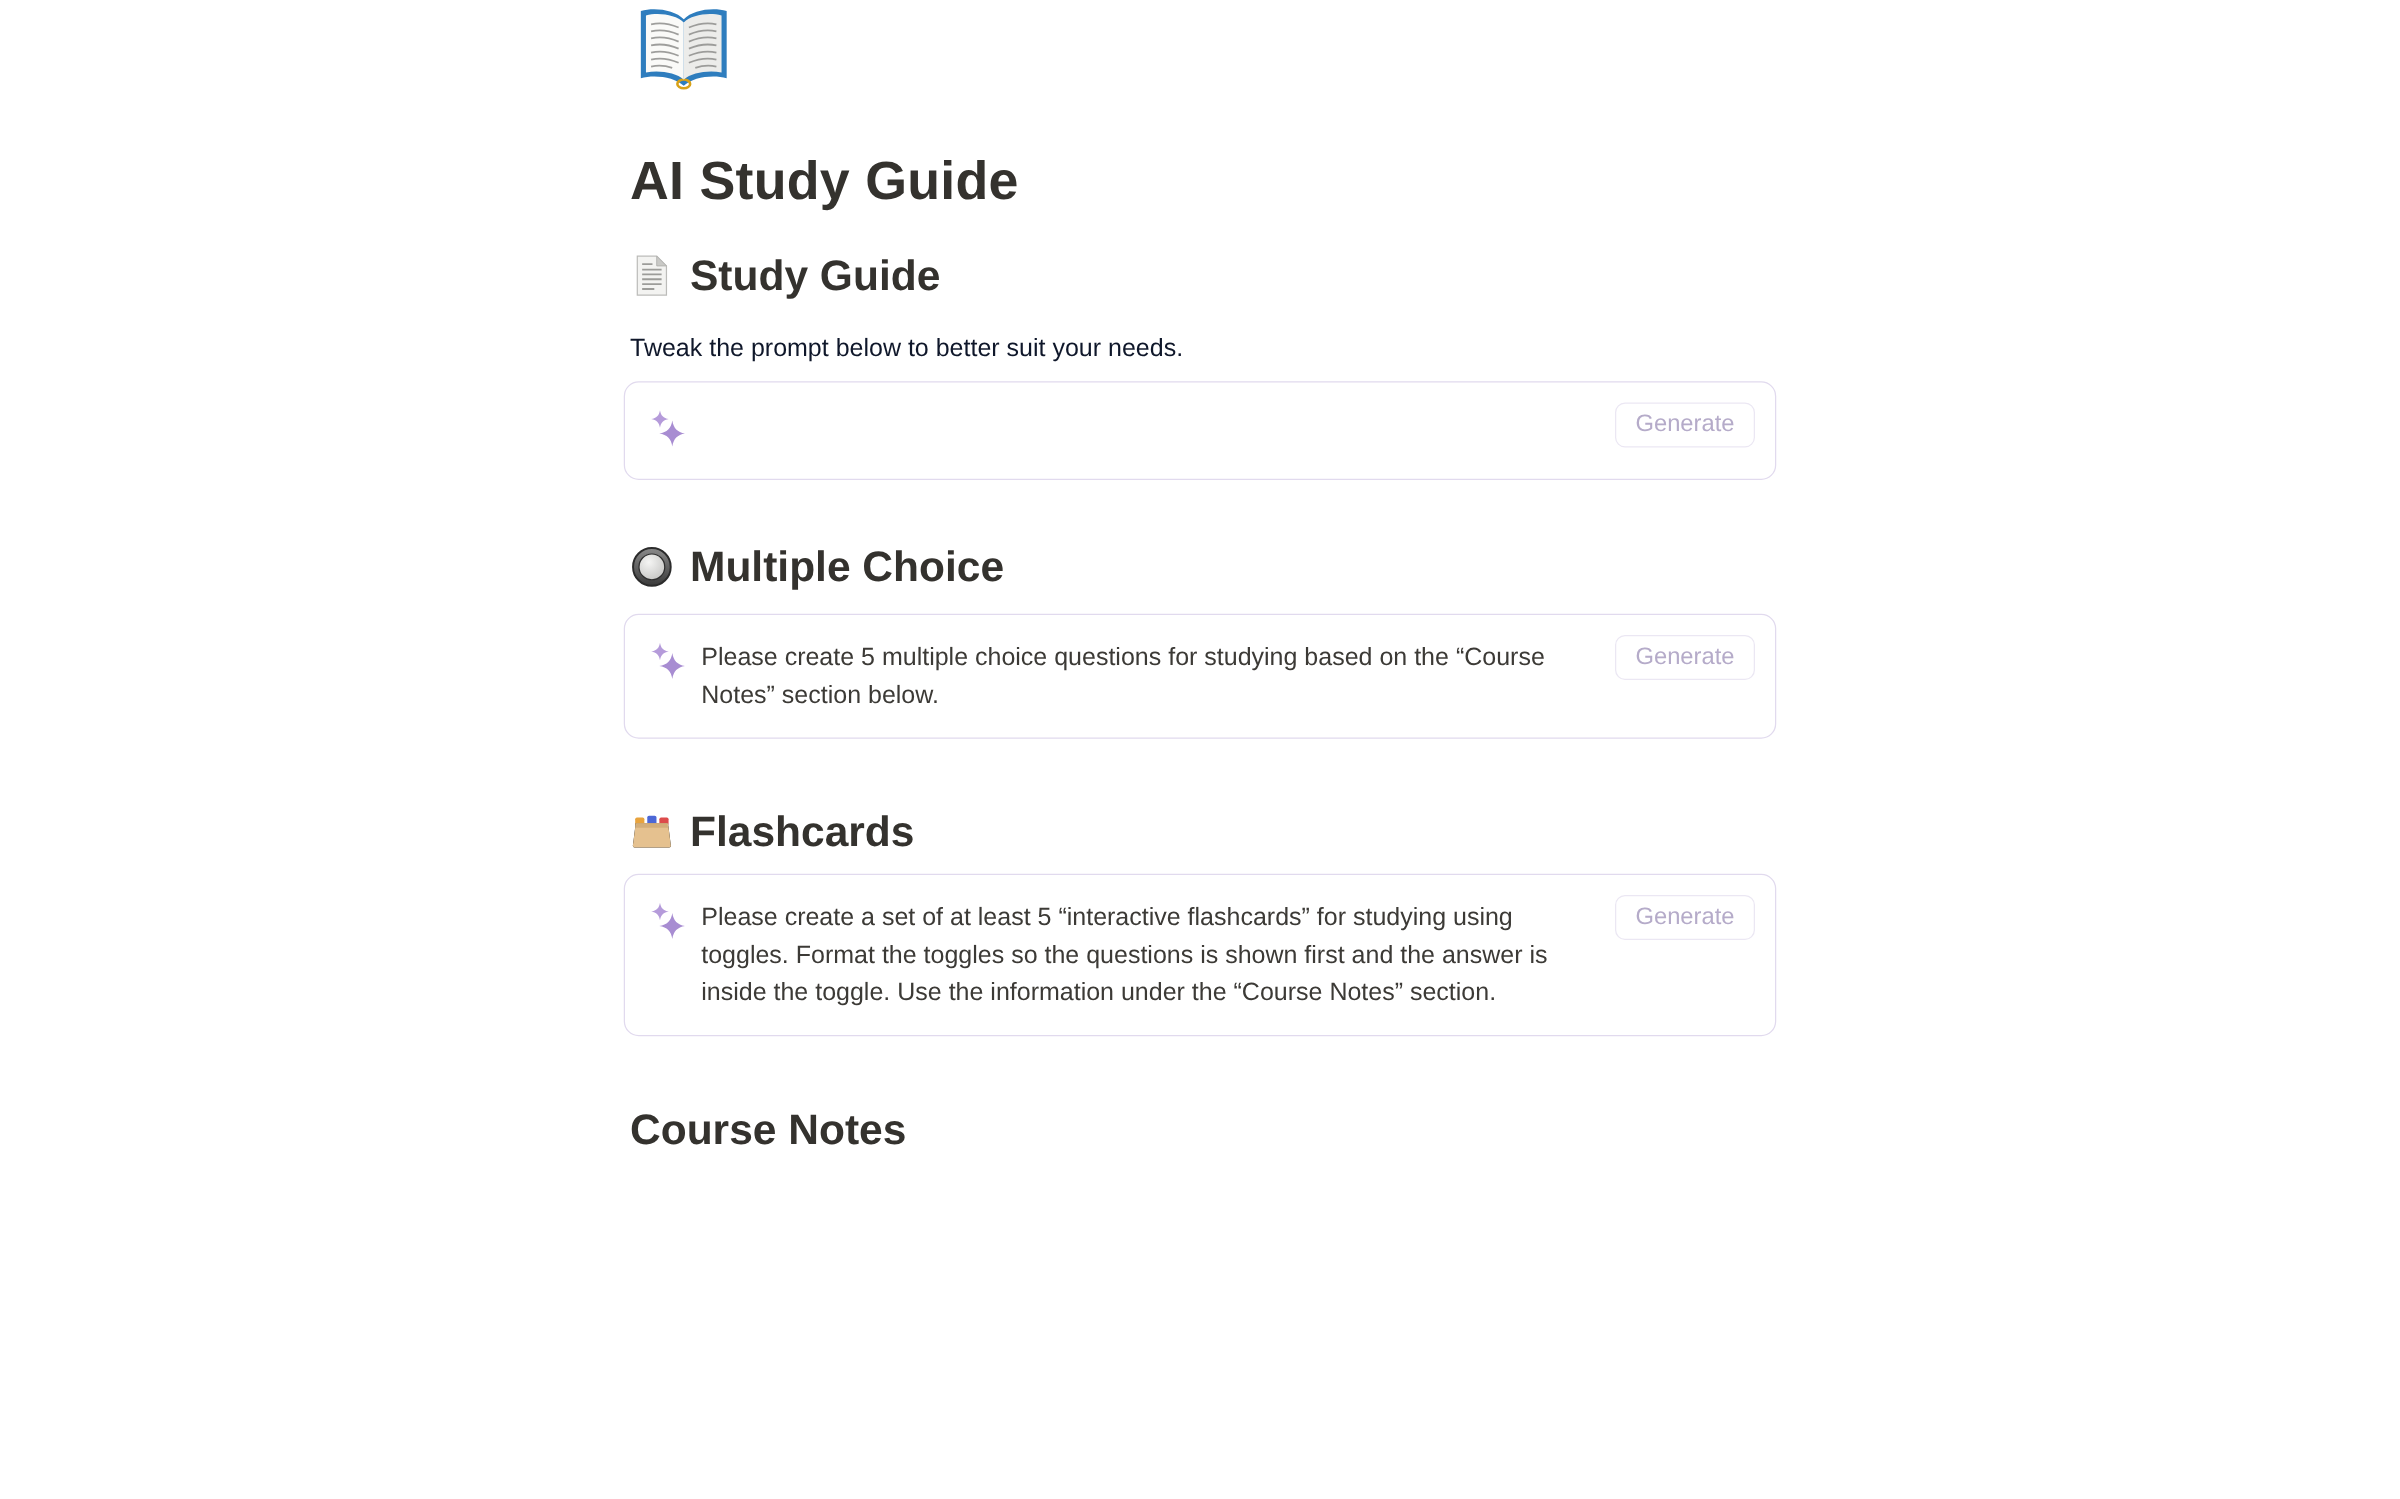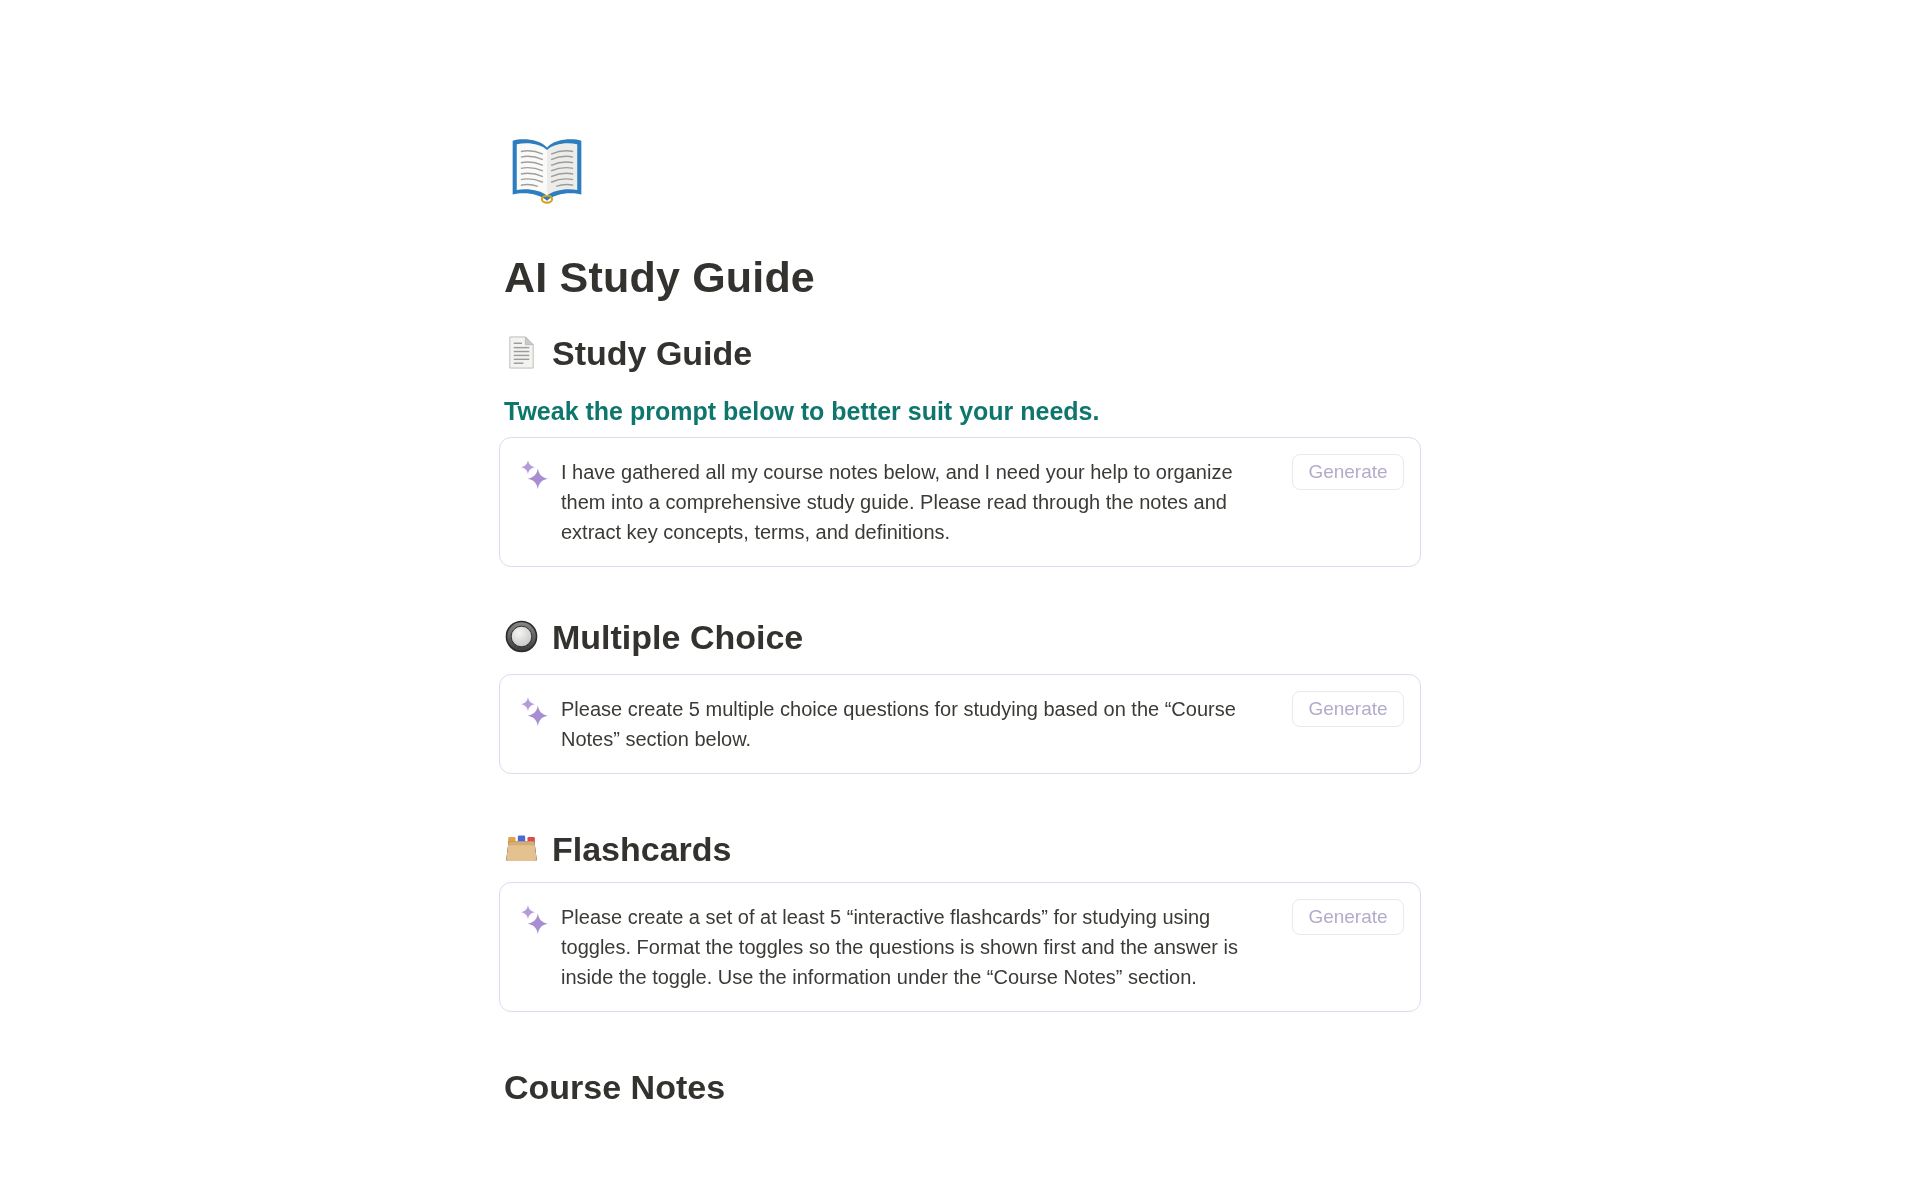--- a/index.html
+++ b/index.html
@@ -7,21 +7,20 @@
     margin: 0; padding: 0;
     width: 1920px; height: 1199px;
     background: #ffffff;
     font-family: "Liberation Sans", sans-serif;
     color: #37352f;
     overflow: hidden;
   }
   .page {
     width: 912px;
     margin: 0 auto;
-    padding-top: 132px;
   }
   .page-icon {
     width: 82px; height: 82px;
     display: block;
     margin-left: 2px;
   }
   .page-title {
     margin: 38px 0 0 0;
     font-size: 43px;
     line-height: 1.18;
@@ -38,24 +37,23 @@
     color: #34322e;
     line-height: 42px;
   }
   .mt-s1 { margin-top: 29px; }
   .mt-s2 { margin-top: 49px; }
   .mt-s3 { margin-top: 54px; }
   .mt-s4 { margin-top: 54px; }
   .h2-icon { width: 35px; height: 35px; flex: 0 0 auto; }
   .muted {
     margin-top: 24px;
-    font-size: 25px;
+    font-size: 20px;
     line-height: 26px;
-    color: #0f766e;
-    font-weight: bold;
+    color: #0f172a;
   }
   .muted-bottom { margin-top: 22px; }
   .prompt-card {
     margin-top: 6px;
     width: 922px;
     margin-left: -5px;
     background: #ffffff;
     border: 1.5px solid #e1daee;
     border-radius: 12px;
     padding: 19px 16px 19px 16px;
@@ -141,21 +139,20 @@
     <span>Study Guide</span>
   </div>
 
   <div class="muted">Tweak the prompt below to better suit your needs.</div>
 
   <div class="prompt-card card-gap-tight">
     <svg class="sparkle" viewBox="0 0 30 38" aria-hidden="true">
       <path d="M9.3 1 C10 5.4 12.2 7.6 16.6 8.3 C12.2 9 10 11.2 9.3 15.6 C8.6 11.2 6.4 9 2 8.3 C6.4 7.6 8.6 5.4 9.3 1 Z" fill="#b59bda"></path>
       <path d="M19.5 9.5 C20.5 16 23.8 19.3 30.3 20.3 C23.8 21.3 20.5 24.6 19.5 31.1 C18.5 24.6 15.2 21.3 8.7 20.3 C15.2 19.3 18.5 16 19.5 9.5 Z" fill="#a88dd2"></path>
     </svg>
-    <div class="prompt-text">I have gathered all my course notes below, and I need your help to organize them into a comprehensive study guide. Please read through the notes and extract key concepts, terms, and definitions.</div>
     <button class="generate-btn">Generate</button>
   </div>
 
   <div class="section-heading mt-s2">
     <svg class="h2-icon" viewBox="0 0 36 36" aria-hidden="true">
       <defs>
         <linearGradient id="ringGrad" x1="0" y1="0" x2="0" y2="1">
           <stop offset="0%" stop-color="#8a8a8a"></stop>
           <stop offset="100%" stop-color="#3a3a3a"></stop>
         </linearGradient>

